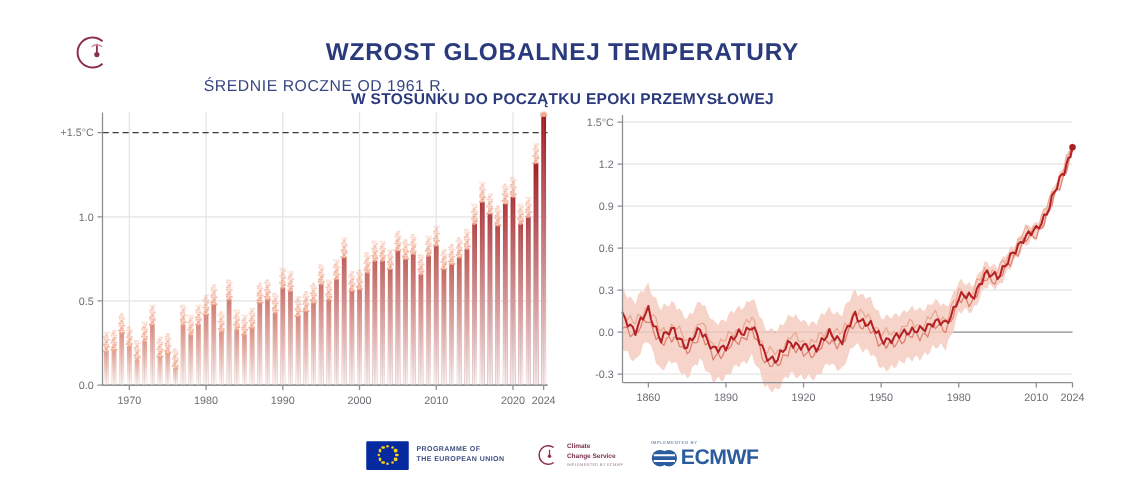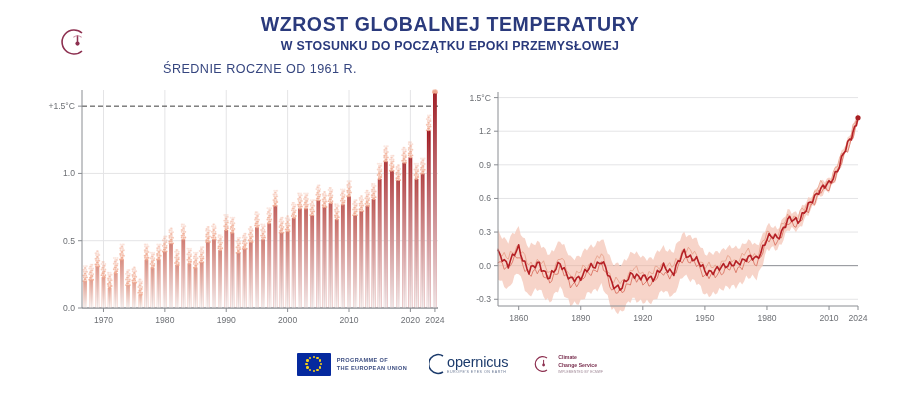--- a/index.html
+++ b/index.html
@@ -10,21 +10,21 @@
     overflow:hidden;
     position:relative;
     color:#2e3a6b;
   }
   
   #header{position:absolute;left:0;top:0;width:900px;height:70px;}
   #brand-mark{position:absolute;left:52px;top:22px;width:40px;height:40px;}
   #title-block{position:absolute;left:0;top:14px;width:900px;text-align:center;}
   #main-title{
     font-size:19.5px;font-weight:bold;letter-spacing:.6px;
-    color:#2a3a7c;line-height:1.12;margin:0;
+    color:#2a3a7c;line-height:1.12;margin:18px;
   }
   #sub-title{
     font-size:12.4px;font-weight:bold;letter-spacing:.25px;
     color:#2a3a7c;line-height:1.15;margin:3px 0 0 0;
   }
   .panel-title{
     position:absolute;font-size:12.6px;font-weight:normal;letter-spacing:.45px;
     color:#35457f;white-space:nowrap;
   }
   #panel-title-left{left:75px;top:62px;width:370px;text-align:center;}
@@ -2060,39 +2060,41 @@
           <div class="eu-star" style="left: 8.6px; top: 10.3px;"></div>
           <div class="eu-star" style="left: 9.56462px; top: 6.7px;"></div>
           <div class="eu-star" style="left: 12.2px; top: 4.06462px;"></div>
         </div>
       <div>
         <div class="eu-text">PROGRAMME OF</div>
         <div class="eu-text">THE EUROPEAN UNION</div>
       </div>
     </div>
 
-    <div class="logo">
-      <svg width="16" height="24" viewBox="0 0 16 24">
-        <path d="M14 4 A9.4 9.4 0 1 0 14 20" fill="none" stroke="#1b3a6b" stroke-width="1.5"></path>
-      </svg>
-      <div style="margin-left:-4px;">
-        <div class="cop-name">opernicus</div>
-        <div class="cop-sub">EUROPE'S EYES ON EARTH</div>
-      </div>
-    </div>
 
     <div class="logo">
       <svg width="22" height="22" viewBox="0 0 22 22">
         <path d="M17 5 A7.4 7.4 0 1 0 17 17" fill="none" stroke="#8d3050" stroke-width="1.2"></path>
         <circle cx="13.6" cy="11" r="4.2" fill="#ffffff"></circle>
         <path d="M13.6 7.3 L13.6 11" stroke="#8d3050" stroke-width="1" stroke-linecap="round"></path>
         <circle cx="13.6" cy="12" r="1.4" fill="#8d3050"></circle>
       </svg>
       <div>
         <div class="c3s-text">Climate</div>
         <div class="c3s-text">Change Service</div>
         <div class="c3s-sub">IMPLEMENTED BY ECMWF</div>
       </div>
     </div>
 
+    <div>
+      <div class="ecmwf-top">IMPLEMENTED BY</div>
+      <div style="display:flex;align-items:center;gap:2px;">
+        <svg width="22" height="17" viewBox="0 0 22 17">
+          <circle cx="7" cy="8.5" r="6.6" fill="#2b5c9e"></circle>
+          <circle cx="14" cy="8.5" r="6.6" fill="#2b5c9e"></circle>
+          <path d="M2 6.2 h10 M2 10.8 h10 M9 6.2 h10 M9 10.8 h10" stroke="#ffffff" stroke-width="1.5"></path>
+        </svg>
+        <div class="ecmwf-name">ECMWF</div>
+      </div>
+    </div>
 
   </div>
 </div>
 
 </body></html>

